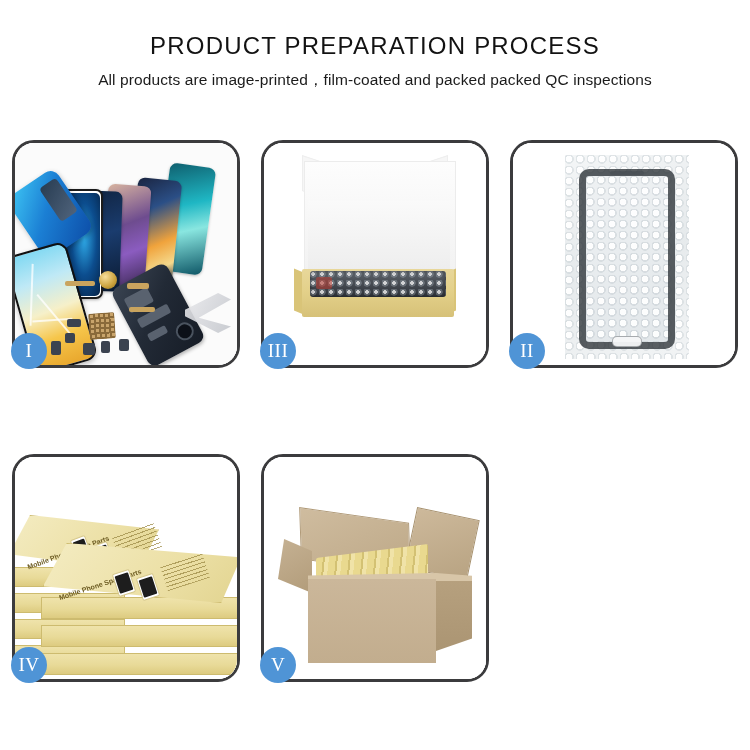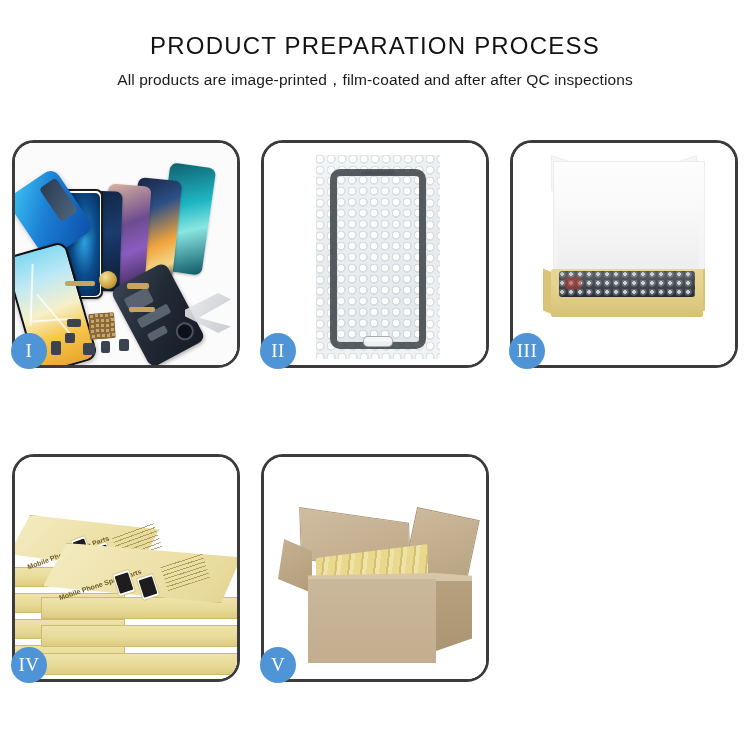--- a/index.html
+++ b/index.html
@@ -354,21 +354,21 @@
     background:rgba(160,140,110,.5);
   }
 </style>
 </head>
 <body>
 
 <div class="page">
 
   <div class="header">
     <h1 class="title">PRODUCT PREPARATION PROCESS</h1>
-    <p class="subtitle">All products are image-printed，film-coated and after after QC inspections</p>
+    <p class="subtitle">All products are image-printed，film-coated and packed packed QC inspections</p>
   </div>
 
   <div class="grid">
 
     <div class="panel">
       <div class="panel-inner">
         <div class="sceneI">
           <div class="fanphone p-teal"></div>
           <div class="fanphone p-orange"></div>
           <div class="fanphone p-purple"></div>
@@ -400,43 +400,43 @@
           <div class="dot" style="left:104px;top:196px;width:10px;height:12px"></div>
           <div class="dot" style="left:36px;top:198px;width:10px;height:14px"></div>
           <div class="tweezer"></div>
         </div>
       </div>
       <div class="badge">I</div>
     </div>
 
     <div class="panel">
       <div class="panel-inner">
-        <div class="sceneII">
-          <div class="bubble-sheet">
-            <div class="glass-panel"></div>
-          </div>
-        </div>
-      </div>
-      <div class="badge">II</div>
-    </div>
-
-    <div class="panel">
-      <div class="panel-inner">
         <div class="sceneIII">
           <div class="lid-flapL"></div>
           <div class="lid-flapR"></div>
           <div class="lid-back"></div>
           <div class="foam"></div>
           <div class="box-front-left"></div>
           <div class="box-front-right"></div>
           <div class="box-body"></div>
           <div class="screen-in-box"></div>
         </div>
       </div>
       <div class="badge">III</div>
+    </div>
+
+    <div class="panel">
+      <div class="panel-inner">
+        <div class="sceneII">
+          <div class="bubble-sheet">
+            <div class="glass-panel"></div>
+          </div>
+        </div>
+      </div>
+      <div class="badge">II</div>
     </div>
 
     <div class="panel">
       <div class="panel-inner">
         <div class="sceneIV">
           <div class="stack">
 
             <div class="ybox" style="left:0px;top:70px;width:112px;height:18px"></div>
             <div class="ybox" style="left:0px;top:96px;width:112px;height:18px"></div>
             <div class="ybox" style="left:0px;top:122px;width:112px;height:18px"></div>

